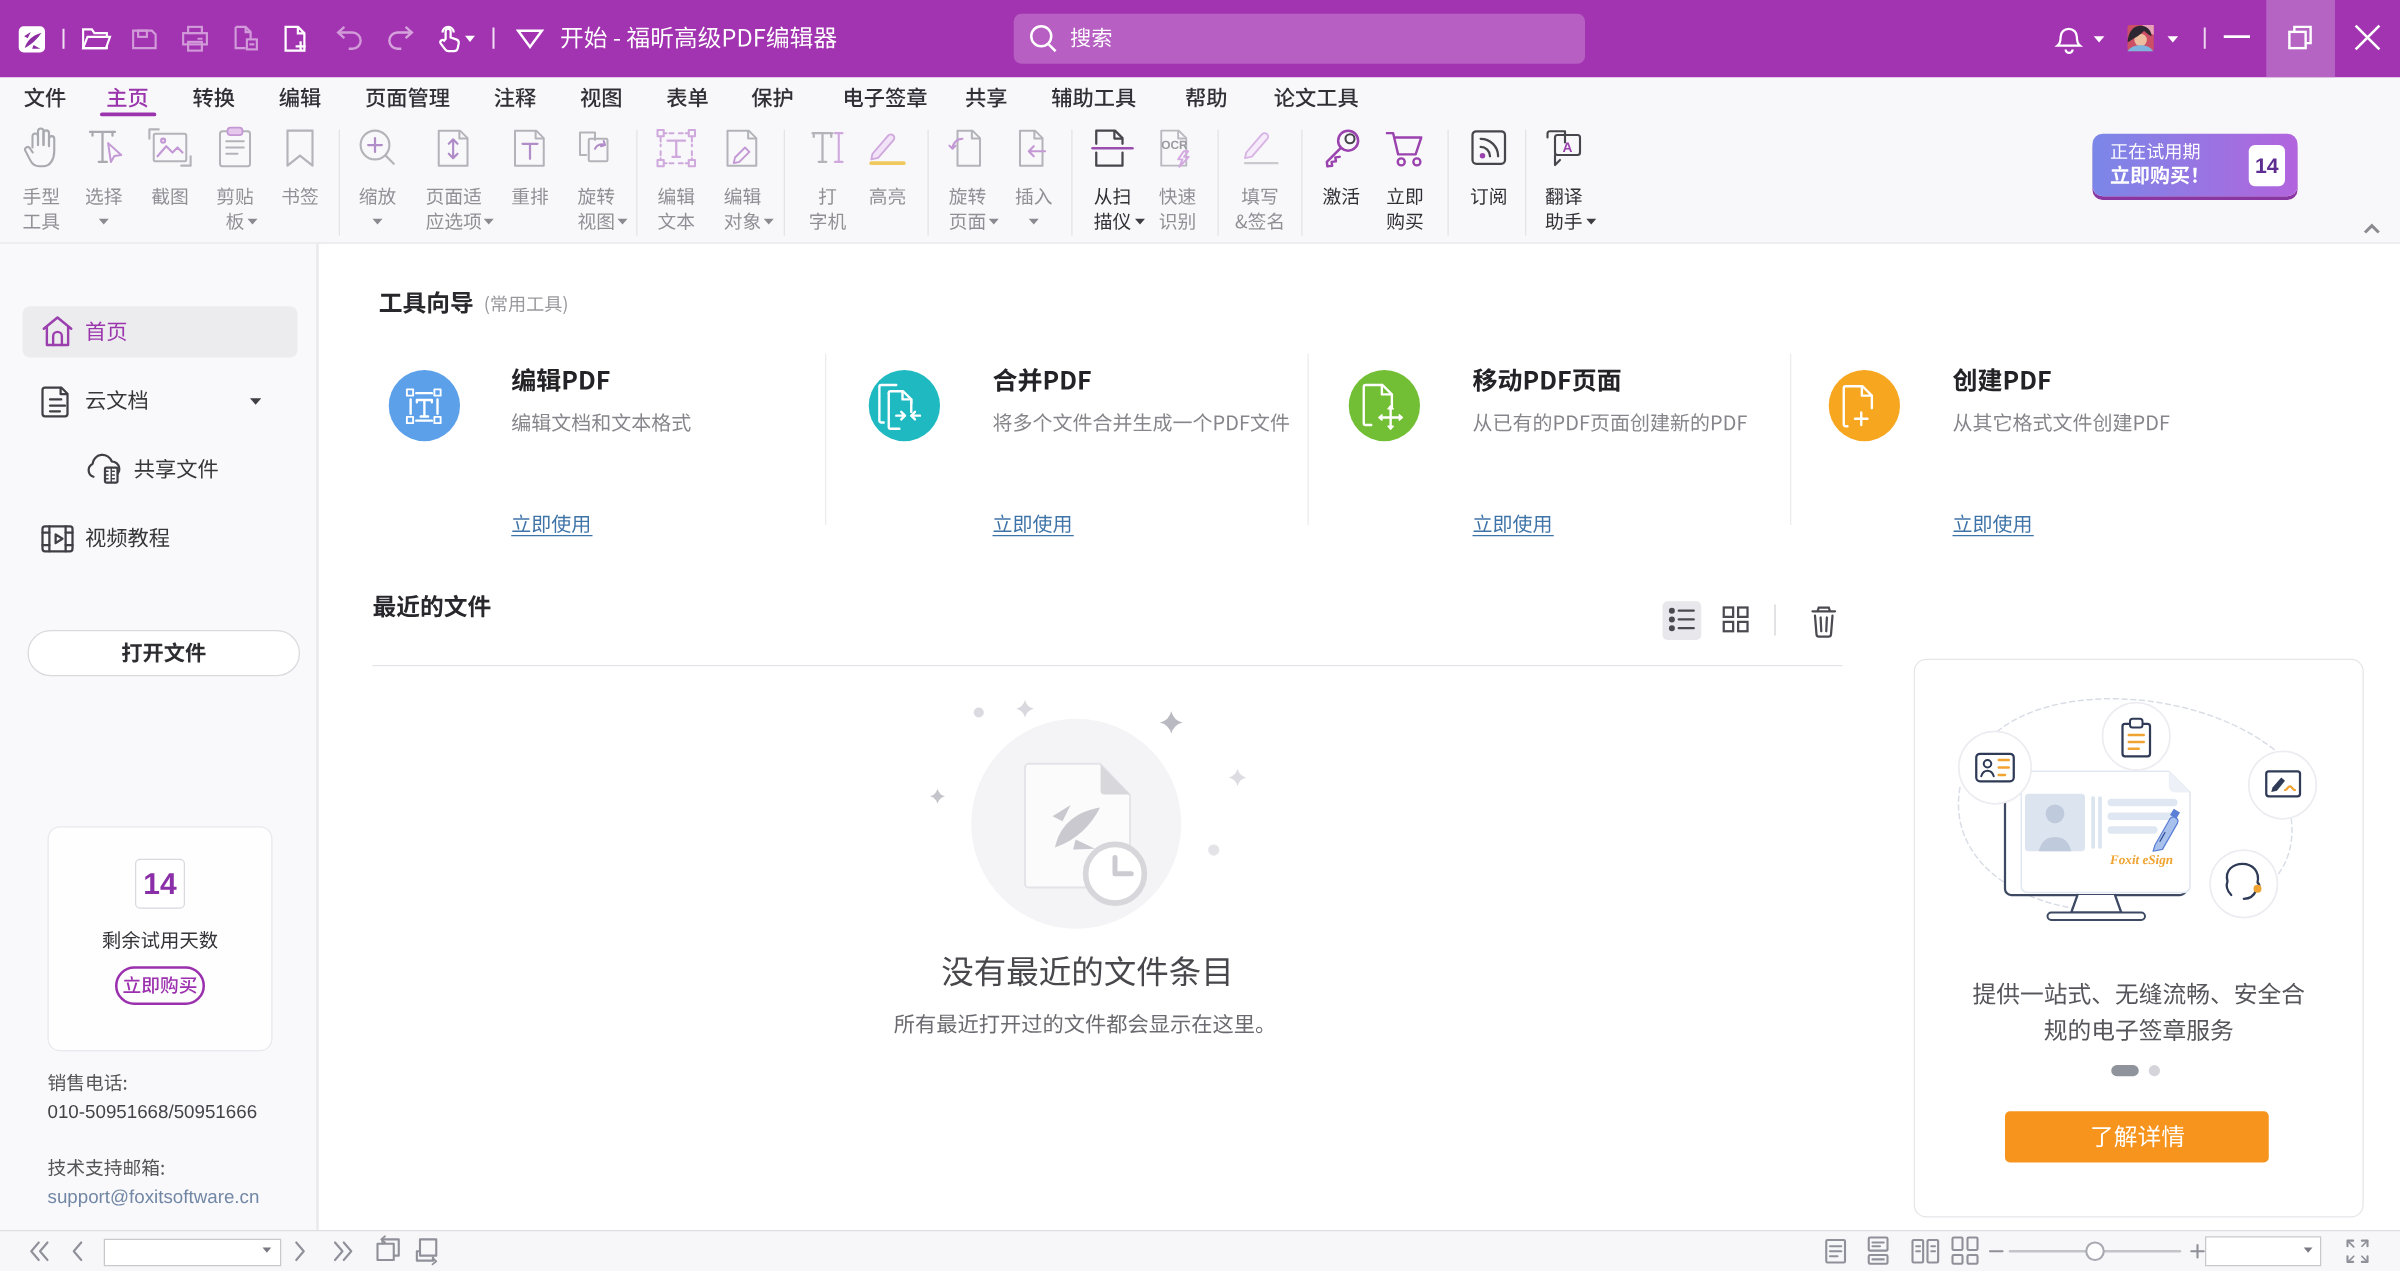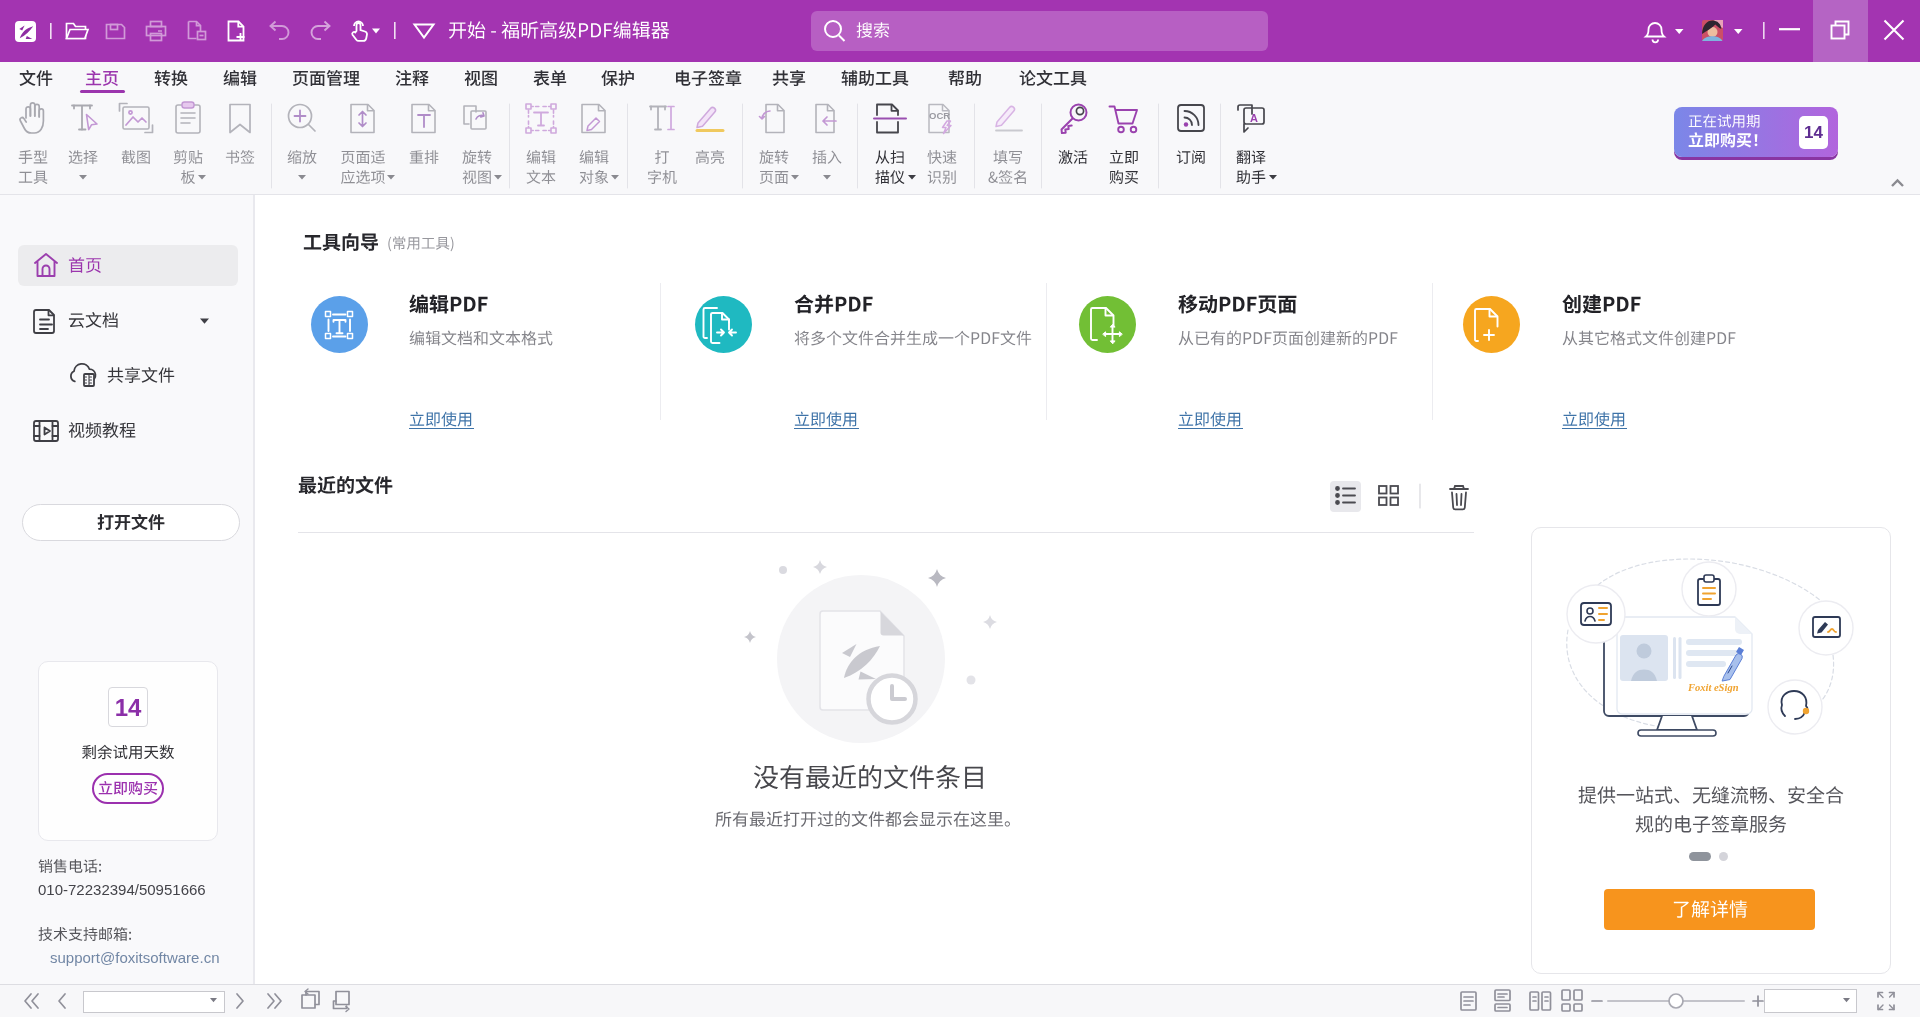--- a/index.html
+++ b/index.html
@@ -10,21 +10,21 @@
 #ribbon{position:absolute;left:0;top:97px;width:1920px;height:98px;background:#f8f8fa;border-bottom:1px solid #e4e4e9}
 #badge{position:absolute;left:1674px;top:107px;width:164px;height:50px;border-radius:8px;background:linear-gradient(90deg,#7b87e8,#b264dd);box-shadow:0 3px 0 #8935a2}
 #badge14{position:absolute;left:1799px;top:116px;width:29px;height:33px;background:#fff;border-radius:5px;color:#5e2d91;font-weight:bold;font-size:17px;text-align:center;line-height:33px}
 #sidebar{position:absolute;left:0;top:195px;width:255px;height:789px;background:#f9f9fb;border-right:2px solid #e9e9ee}
 #navhome{position:absolute;left:18px;top:245px;width:220px;height:41px;background:#ececee;border-radius:6px}
 #openbtn{position:absolute;left:22px;top:504px;width:218px;height:37px;background:#fff;border:1px solid #d9d9de;border-radius:19px}
 #trialcard{position:absolute;left:38px;top:661px;width:180px;height:180px;background:#fefefe;border:1px solid #e8e8ed;border-radius:10px}
 #trial14{position:absolute;left:108px;top:687px;width:40px;height:40px;background:#fff;border:1px solid #d8d8dd;border-radius:4px;color:#8b2fa8;font-weight:bold;font-size:24px;text-align:center;line-height:40px}
 #trialbuy{position:absolute;left:92px;top:773px;width:72px;height:31px;border:2px solid #9b30ae;border-radius:17px}
 .phone{position:absolute;left:38px;top:881px;font-size:15px;color:#44444a}
-.email{position:absolute;left:50px;top:949px;font-size:15px;color:#7287a5}
+.email{position:absolute;left:38px;top:949px;font-size:15px;color:#7287a5}
 #content{position:absolute;left:257px;top:195px;width:1663px;height:789px;background:#fff}
 .tcirc{position:absolute;top:296px;width:57px;height:57px;border-radius:50%}
 .cdiv{position:absolute;top:283px;width:1px;height:137px;background:#ececf0}
 .uline{position:absolute;height:1px;background:#3e73a8}
 #recenthr{position:absolute;left:298px;top:532px;width:1176px;height:1px;background:#e4e4e9}
 #listbtn{position:absolute;left:1330px;top:481px;width:31px;height:31px;background:#e8e8ec;border-radius:4px}
 #emptycirc{position:absolute;left:777px;top:575px;width:168px;height:168px;border-radius:50%;background:#f4f4f6}
 #rightcard{position:absolute;left:1531px;top:527px;width:360px;height:447px;background:#fff;border:1px solid #e6e6ea;border-radius:10px}
 #knowbtn{position:absolute;left:1604px;top:889px;width:211px;height:41px;background:#f7941d;border-radius:4px}
 .dotpill{position:absolute;left:1689px;top:852px;width:22px;height:9px;border-radius:5px;background:#8f949c}
@@ -326,21 +326,21 @@
 </g>
 
 <path d="M200 123.5 l9 0 l-4.5 5.2 z" fill="#3f3f45"></path>
 </g>
 </svg>
 
 <div id="openbtn"></div>
 <div id="trialcard"></div>
 <div id="trial14">14</div>
 <div id="trialbuy"></div>
-<div class="phone">010-72232394/50951666</div>
+<div class="phone">010-50951668/50951666</div>
 <div class="email">support@foxitsoftware.cn</div>
 <div id="content"></div>
 <div class="tcirc" style="left:311px;background:#5ba0e9"></div>
 <div class="tcirc" style="left:695px;background:#1fb9c1"></div>
 <div class="tcirc" style="left:1079px;background:#72bf35"></div>
 <div class="tcirc" style="left:1463px;background:#f6a61f"></div>
 <svg width="1920" height="120" viewBox="0 0 1920 120" style="position:absolute;left:0;top:285px">
 <g fill="none" stroke="#ffffff" stroke-width="1.9" stroke-linecap="round" stroke-linejoin="round">
 
 <g>

